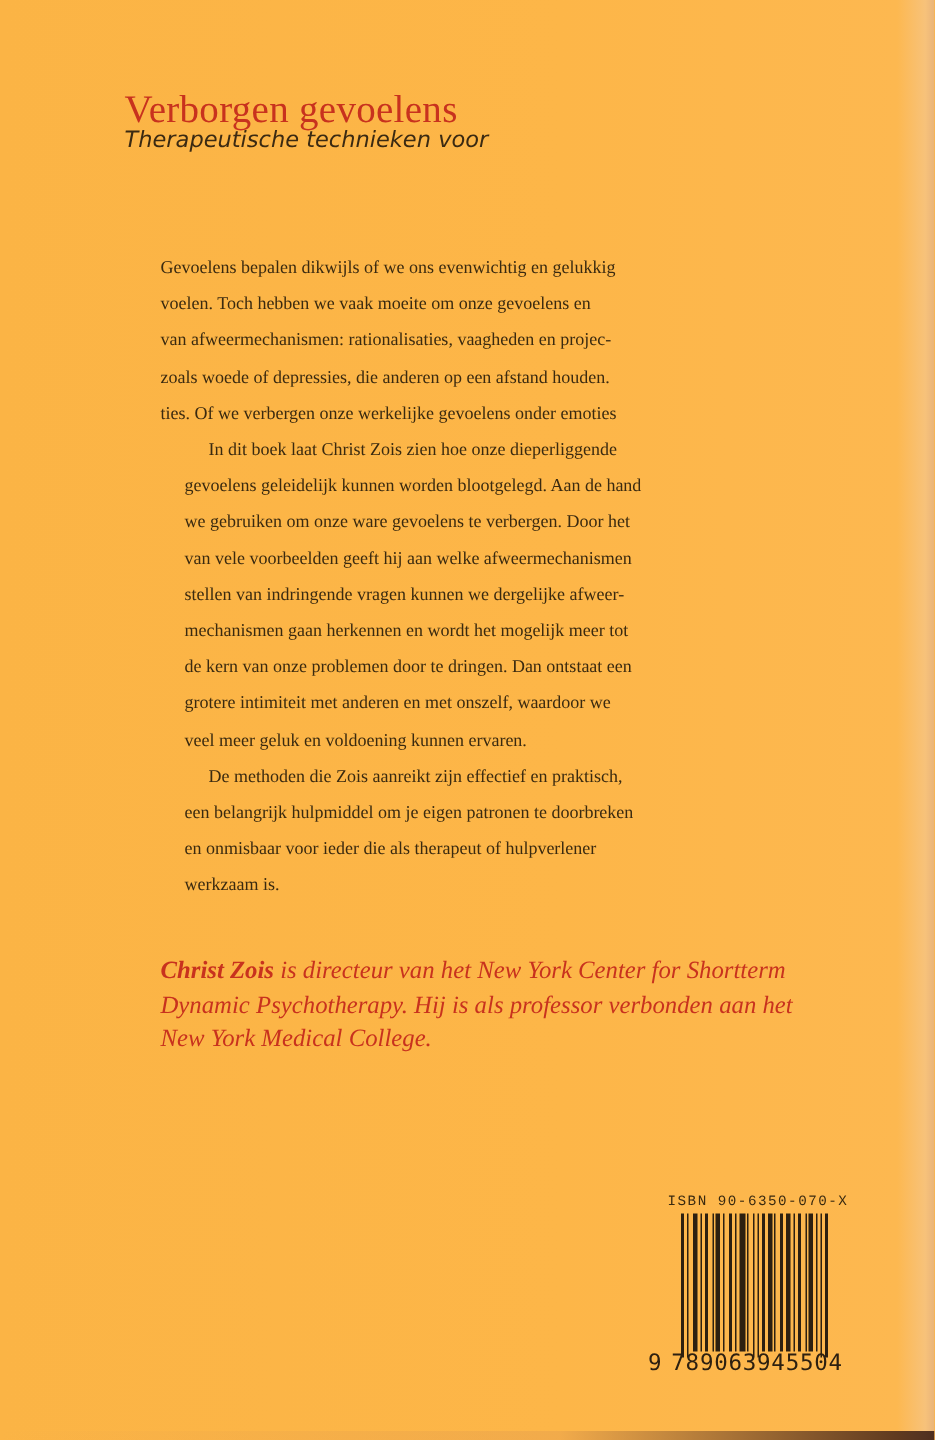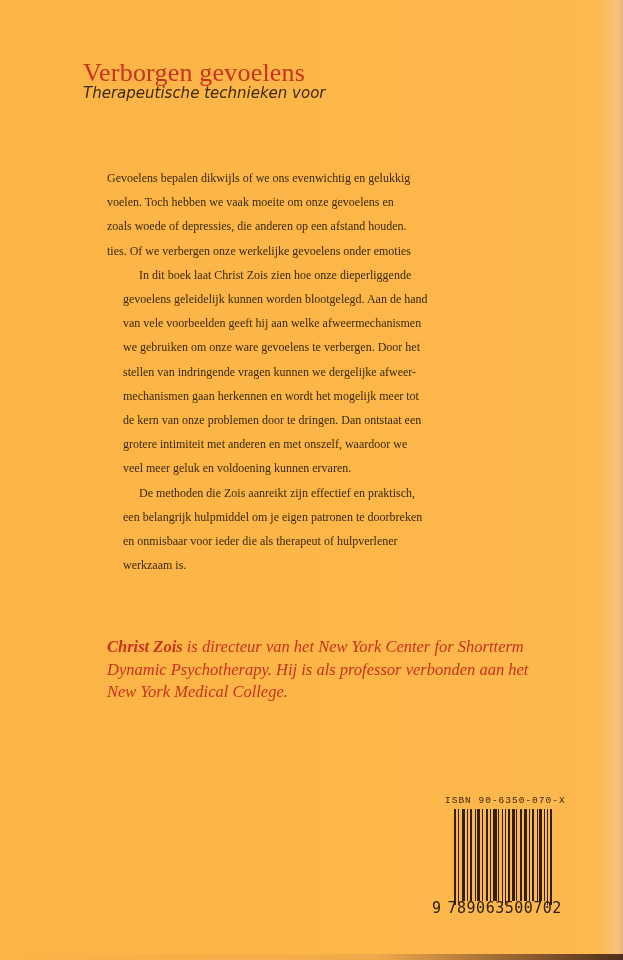--- a/index.html
+++ b/index.html
@@ -73,28 +73,29 @@
 <h1 class="title">Verborgen gevoelens</h1>
 
 <div class="subtitle">
   <div>Therapeutische technieken voor</div>
 </div>
 
 <div class="body-text">
   <p>
     <span class="line">Gevoelens bepalen dikwijls of we ons evenwichtig en gelukkig</span>
     <span class="line">voelen. Toch hebben we vaak moeite om onze gevoelens en</span>
+    <span class="line">van afweermechanismen: rationalisaties, vaagheden en projec-</span>
     <span class="line">zoals woede of depressies, die anderen op een afstand houden.</span>
     <span class="line">ties. Of we verbergen onze werkelijke gevoelens onder emoties</span>
   </p>
   <p class="indent">
     <span class="line" style="padding-left:16px">In dit boek laat Christ Zois zien hoe onze dieperliggende</span>
     <span class="line">gevoelens geleidelijk kunnen worden blootgelegd. Aan de hand</span>
+    <span class="line">we gebruiken om onze ware gevoelens te verbergen. Door het</span>
     <span class="line">van vele voorbeelden geeft hij aan welke afweermechanismen</span>
-    <span class="line">we gebruiken om onze ware gevoelens te verbergen. Door het</span>
     <span class="line">stellen van indringende vragen kunnen we dergelijke afweer-</span>
     <span class="line">mechanismen gaan herkennen en wordt het mogelijk meer tot</span>
     <span class="line">de kern van onze problemen door te dringen. Dan ontstaat een</span>
     <span class="line">grotere intimiteit met anderen en met onszelf, waardoor we</span>
     <span class="line">veel meer geluk en voldoening kunnen ervaren.</span>
   </p>
   <p class="indent">
     <span class="line" style="padding-left:16px">De methoden die Zois aanreikt zijn effectief en praktisch,</span>
     <span class="line">een belangrijk hulpmiddel om je eigen patronen te doorbreken</span>
     <span class="line">en onmisbaar voor ieder die als therapeut of hulpverlener</span>
@@ -157,17 +158,17 @@
       <span class="gap" style="width:1px"></span>
     <span style="width:3px"></span>
       <span class="gap" style="width:2px"></span>
       <span style="width:1px"></span>
       <span class="gap" style="width:2px"></span>
     <span class="long" style="width:1px"></span>
       <span class="gap" style="width:2px"></span>
       <span class="long" style="width:2px"></span>
   </div>
   <div class="ean">
-    <span class="first">9</span><span>789063</span><span>500702</span>
+    <span class="first">9</span><span>789063</span><span>945504</span>
   </div>
 </div>
 
 <div class="bottom-edge"></div>
 
 </body></html>

